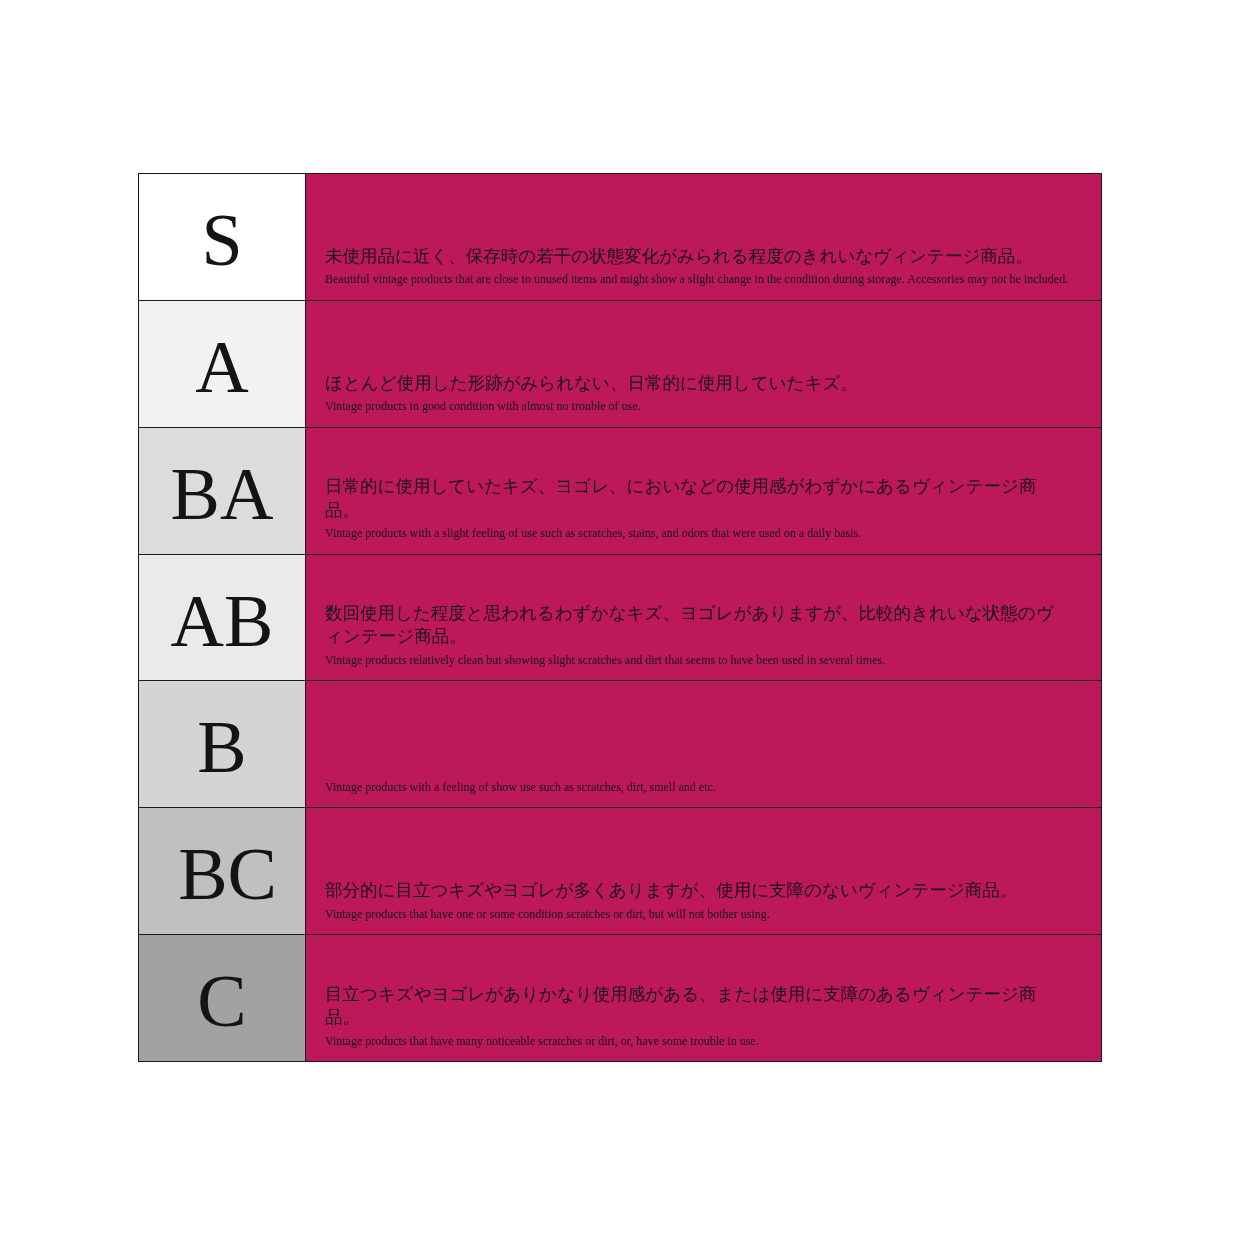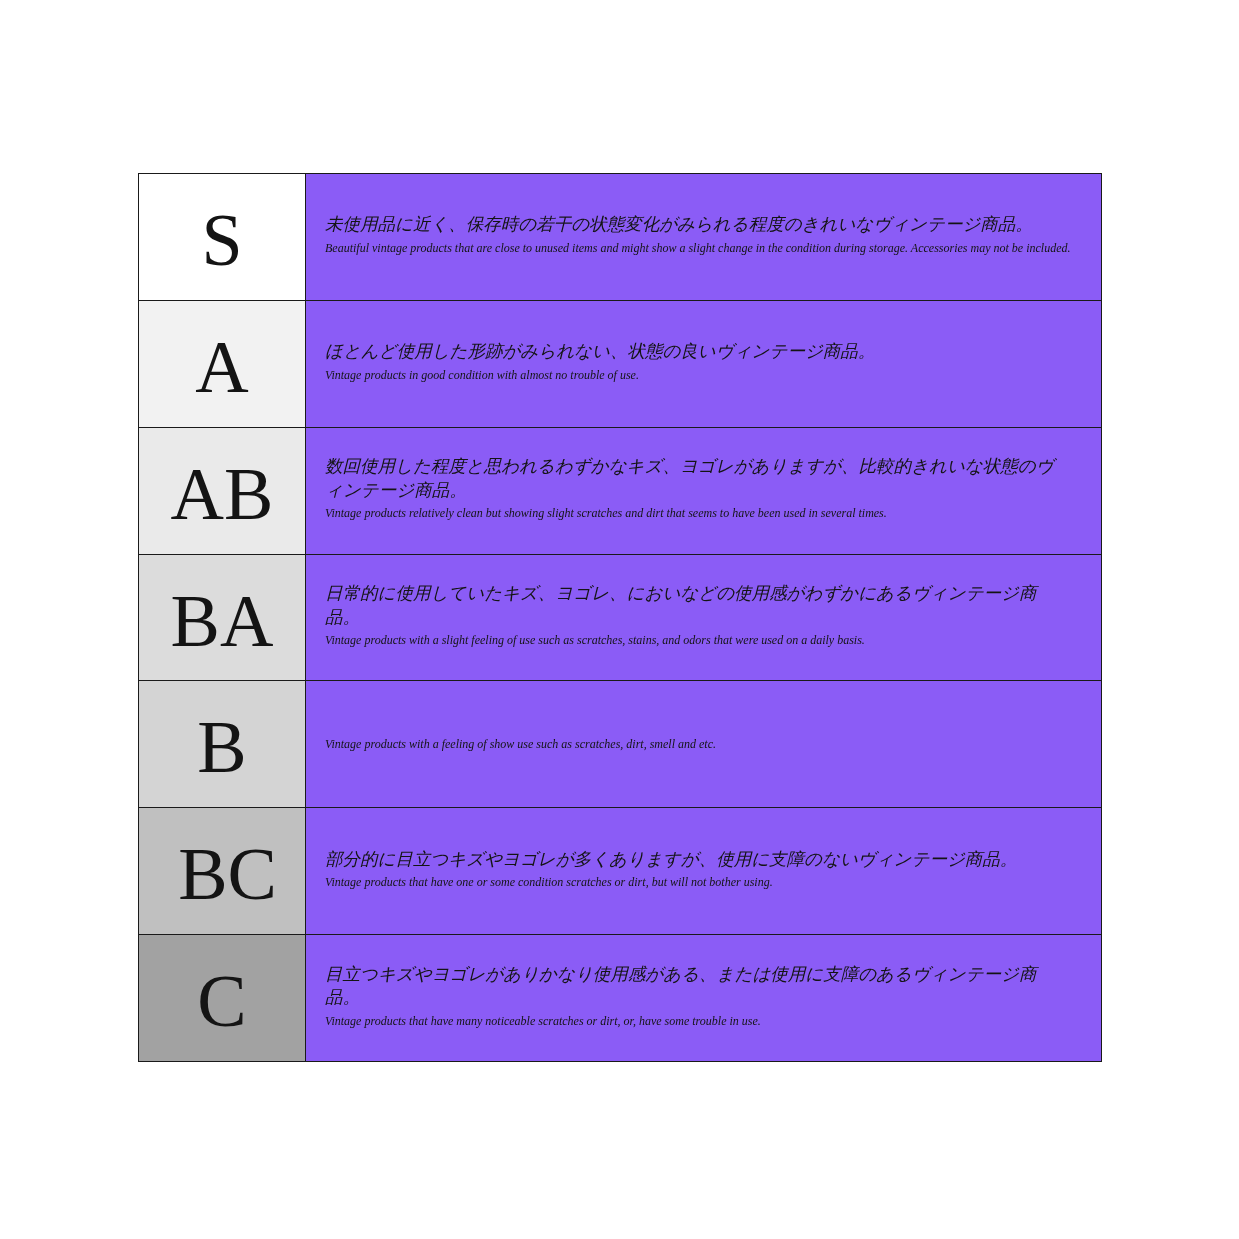--- a/index.html
+++ b/index.html
@@ -41,24 +41,23 @@
   .grade-letter {
     font-size: 74px;
     line-height: 1;
     color: #141414;
     padding-top: 6px;
   }
   .desc-cell {
     flex: 1 1 auto;
     display: flex;
     flex-direction: column;
-    justify-content: center;
+    justify-content: flex-end;
     padding: 8px 30px 8px 19px;
-    background: #8b5cf6;
-    font-style: italic;
+    background: #be185d;
   }
   .desc-jp {
     font-size: 17.5px;
     line-height: 23.5px;
     color: #141414;
   }
   .desc-en {
     font-size: 12px;
     line-height: 23.5px;
     color: #141414;
@@ -77,42 +76,42 @@
       <div class="desc-jp">未使用品に近く、保存時の若干の状態変化がみられる程度のきれいなヴィンテージ商品。</div>
       <div class="desc-en">Beautiful vintage products that are close to unused items and might show a slight change in the condition during storage. Accessories may not be included.</div>
     </div>
   </div>
 
   <div class="grade-row">
     <div class="grade-cell" style="background-color: rgb(242, 242, 242);">
       <span class="grade-letter">A</span>
     </div>
     <div class="desc-cell">
-      <div class="desc-jp">ほとんど使用した形跡がみられない、状態の良いヴィンテージ商品。</div>
+      <div class="desc-jp">ほとんど使用した形跡がみられない、日常的に使用していたキズ。</div>
       <div class="desc-en">Vintage products in good condition with almost no trouble of use.</div>
+    </div>
+  </div>
+
+  <div class="grade-row">
+    <div class="grade-cell" style="background-color: rgb(220, 220, 220);">
+      <span class="grade-letter">BA</span>
+    </div>
+    <div class="desc-cell">
+      <div class="desc-jp">日常的に使用していたキズ、ヨゴレ、においなどの使用感がわずかにあるヴィンテージ商品。</div>
+      <div class="desc-en">Vintage products with a slight feeling of use such as scratches, stains, and odors that were used on a daily basis.</div>
     </div>
   </div>
 
   <div class="grade-row">
     <div class="grade-cell" style="background-color: rgb(234, 234, 234);">
       <span class="grade-letter">AB</span>
     </div>
     <div class="desc-cell">
       <div class="desc-jp">数回使用した程度と思われるわずかなキズ、ヨゴレがありますが、比較的きれいな状態のヴィンテージ商品。</div>
       <div class="desc-en">Vintage products relatively clean but showing slight scratches and dirt that seems to have been used in several times.</div>
-    </div>
-  </div>
-
-  <div class="grade-row">
-    <div class="grade-cell" style="background-color: rgb(220, 220, 220);">
-      <span class="grade-letter">BA</span>
-    </div>
-    <div class="desc-cell">
-      <div class="desc-jp">日常的に使用していたキズ、ヨゴレ、においなどの使用感がわずかにあるヴィンテージ商品。</div>
-      <div class="desc-en">Vintage products with a slight feeling of use such as scratches, stains, and odors that were used on a daily basis.</div>
     </div>
   </div>
 
   <div class="grade-row">
     <div class="grade-cell" style="background-color: rgb(212, 212, 212);">
       <span class="grade-letter">B</span>
     </div>
     <div class="desc-cell">
       <div class="desc-en">Vintage products with a feeling of show use such as scratches, dirt, smell and etc.</div>
     </div>

